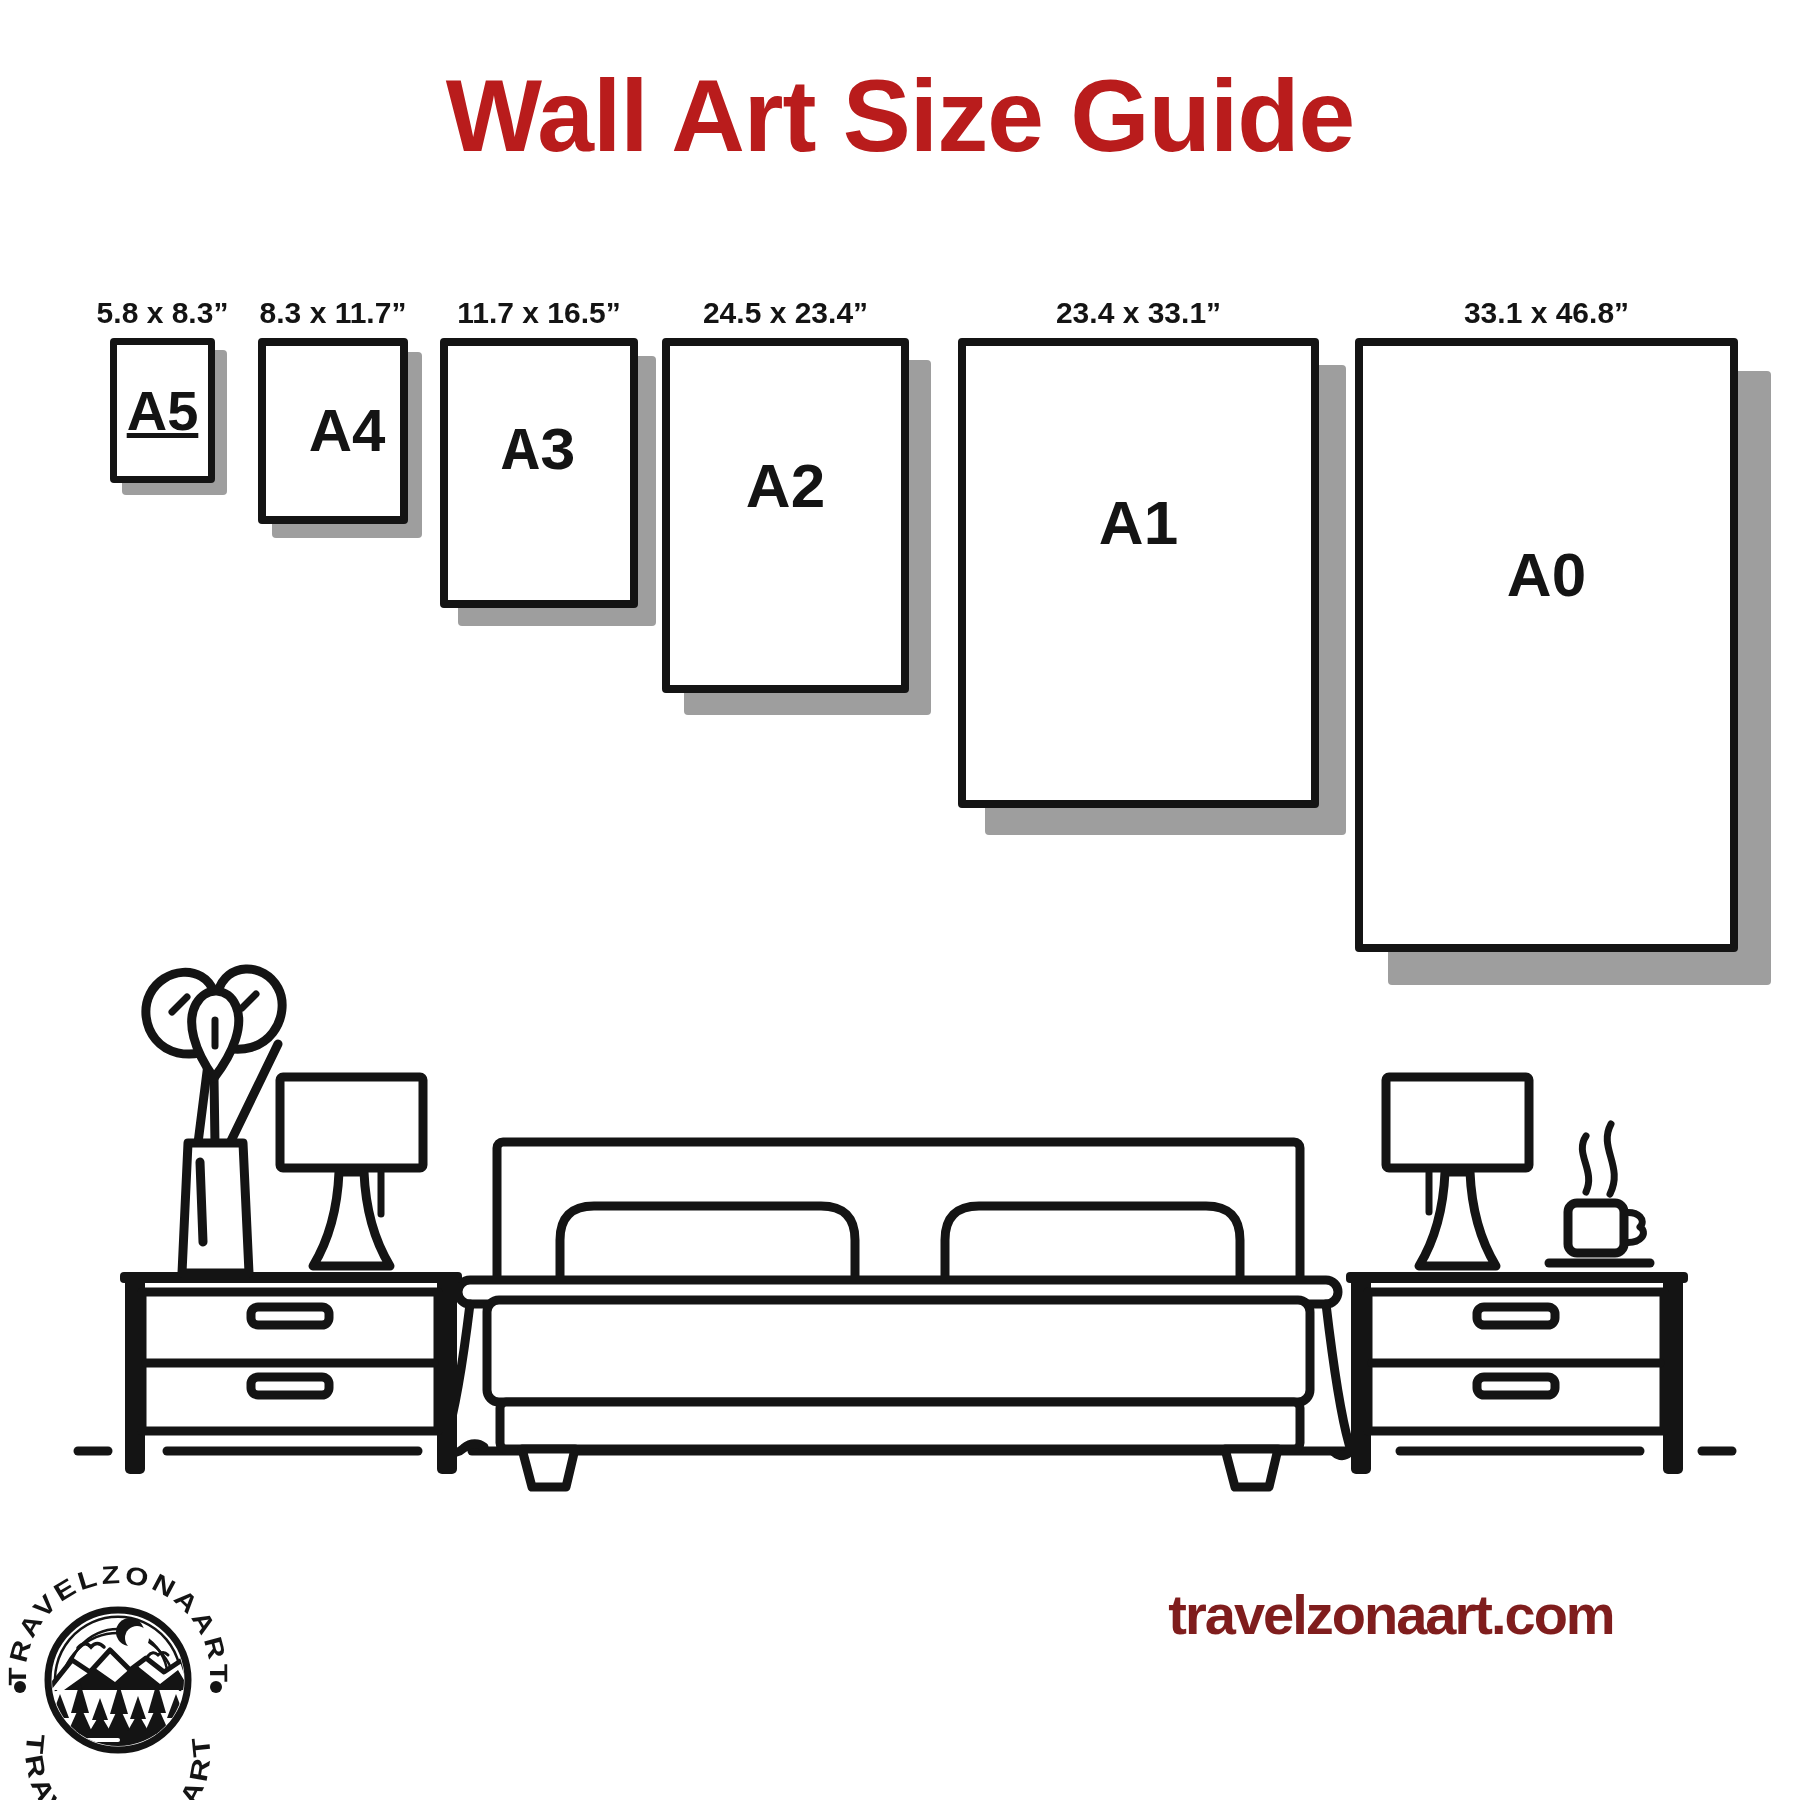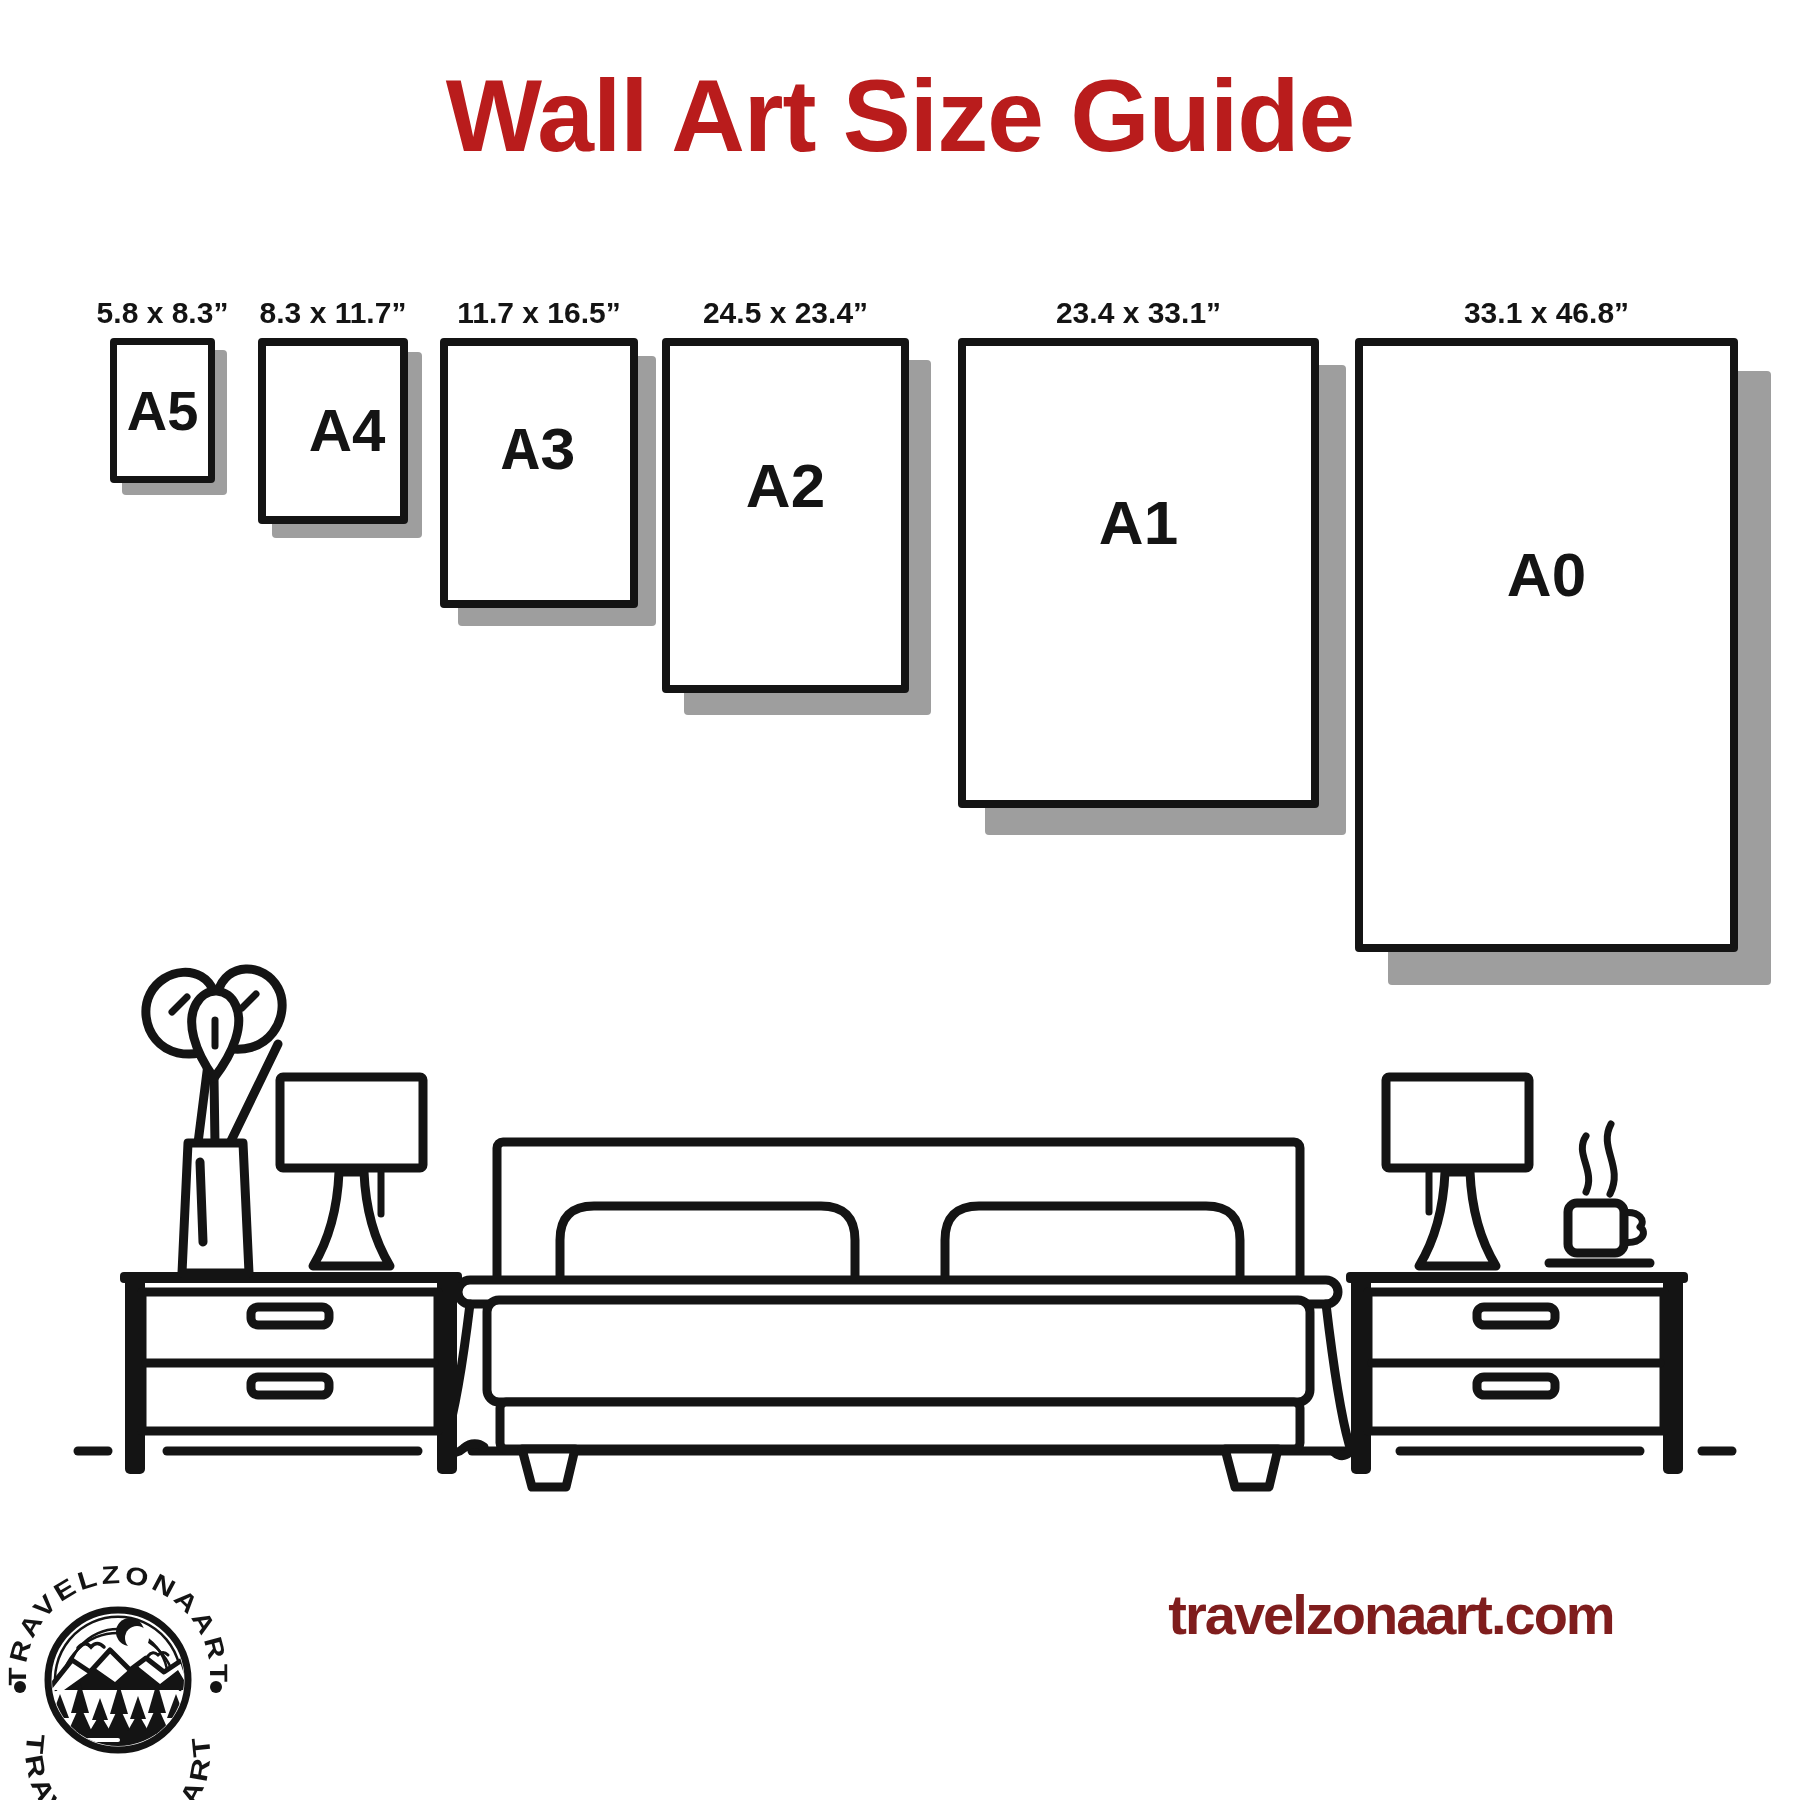--- a/index.html
+++ b/index.html
@@ -11,21 +11,21 @@
          font-size:102px;font-weight:bold;letter-spacing:-1px;color:#b91c1c;white-space:nowrap;}
 
   
   .size-item{position:absolute;top:338px;}
   .dim-label{position:absolute;bottom:calc(100% + 8px);left:50%;transform:translateX(-50%);
              font-size:30px;font-weight:bold;white-space:nowrap;color:#141414;}
   .paper-box{box-sizing:border-box;background:#fff;border:8px solid #141414;border-radius:4px;
              display:flex;align-items:center;justify-content:center;}
   .size-letter{font-weight:bold;color:#141414;line-height:1;}
 
-  .s-a5{left:110px;border-radius:10px;} .s-a5 .paper-box{width:105px;height:145px;border-width:7px;box-shadow:12px 12px 0 #9e9e9e;}
+  .s-a5{left:110px;border-radius:10px;} .s-a5 .paper-box{width:105px;height:145px;border-width:7px;box-shadow:12px 12px 0 #9e9e9e;text-decoration:underline;}
   .s-a5 .size-letter{font-size:56px;}
   .s-a4{left:258px;} .s-a4 .paper-box{width:150px;height:186px;box-shadow:14px 14px 0 #9e9e9e;padding-left:28px;}
   .s-a4 .size-letter{font-size:60px;}
   .s-a3{left:440px;} .s-a3 .paper-box{width:198px;height:270px;box-shadow:18px 18px 0 #9e9e9e;font-family:Liberation Mono, monospace;}
   .s-a3 .size-letter{font-size:62px;transform:translateY(-20px);}
   .s-a2{left:662px;} .s-a2 .paper-box{width:247px;height:355px;box-shadow:22px 22px 0 #9e9e9e;}
   .s-a2 .size-letter{font-size:62px;transform:translateY(-30px);}
   .s-a1{left:958px;} .s-a1 .paper-box{width:361px;height:470px;box-shadow:27px 27px 0 #9e9e9e;}
   .s-a1 .size-letter{font-size:62px;transform:translateY(-50px);}
   .s-a0{left:1323px;margin-left:32px;} .s-a0 .paper-box{width:383px;height:614px;box-shadow:33px 33px 0 #9e9e9e;}

